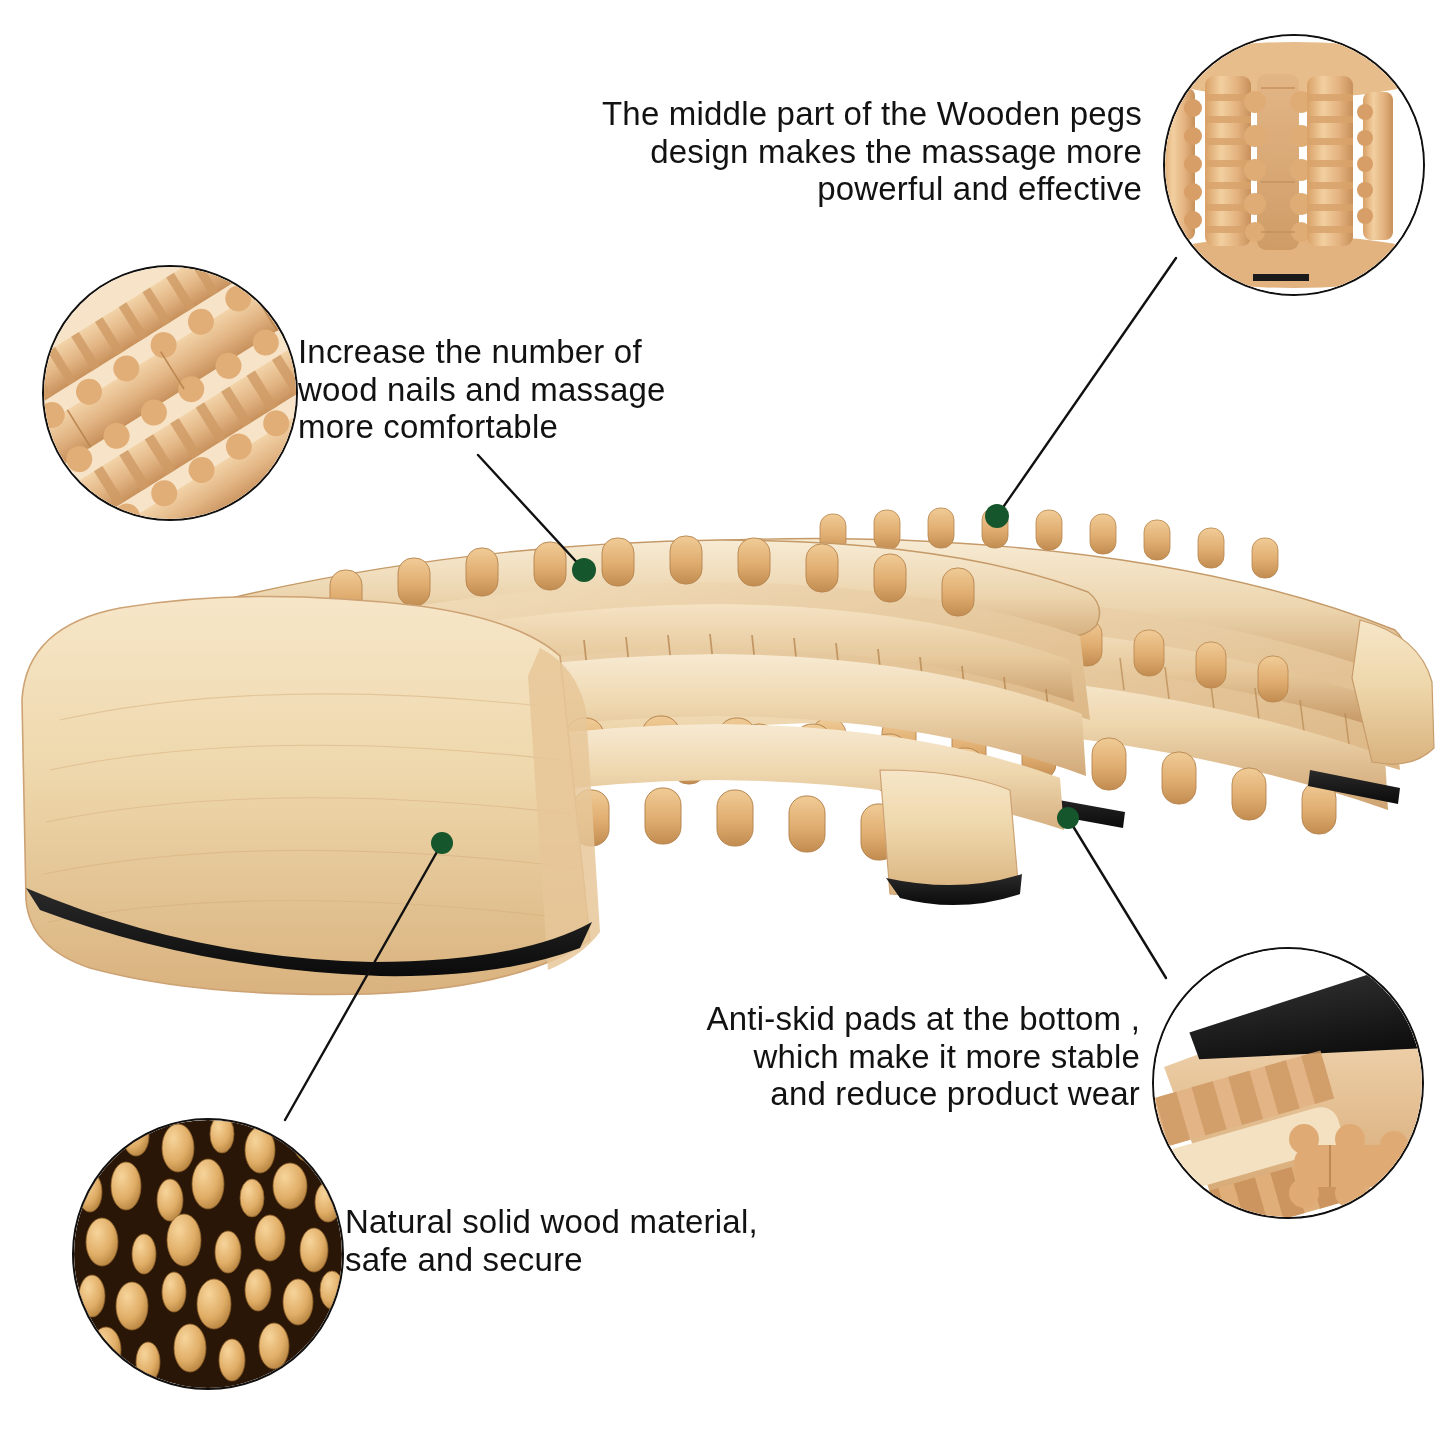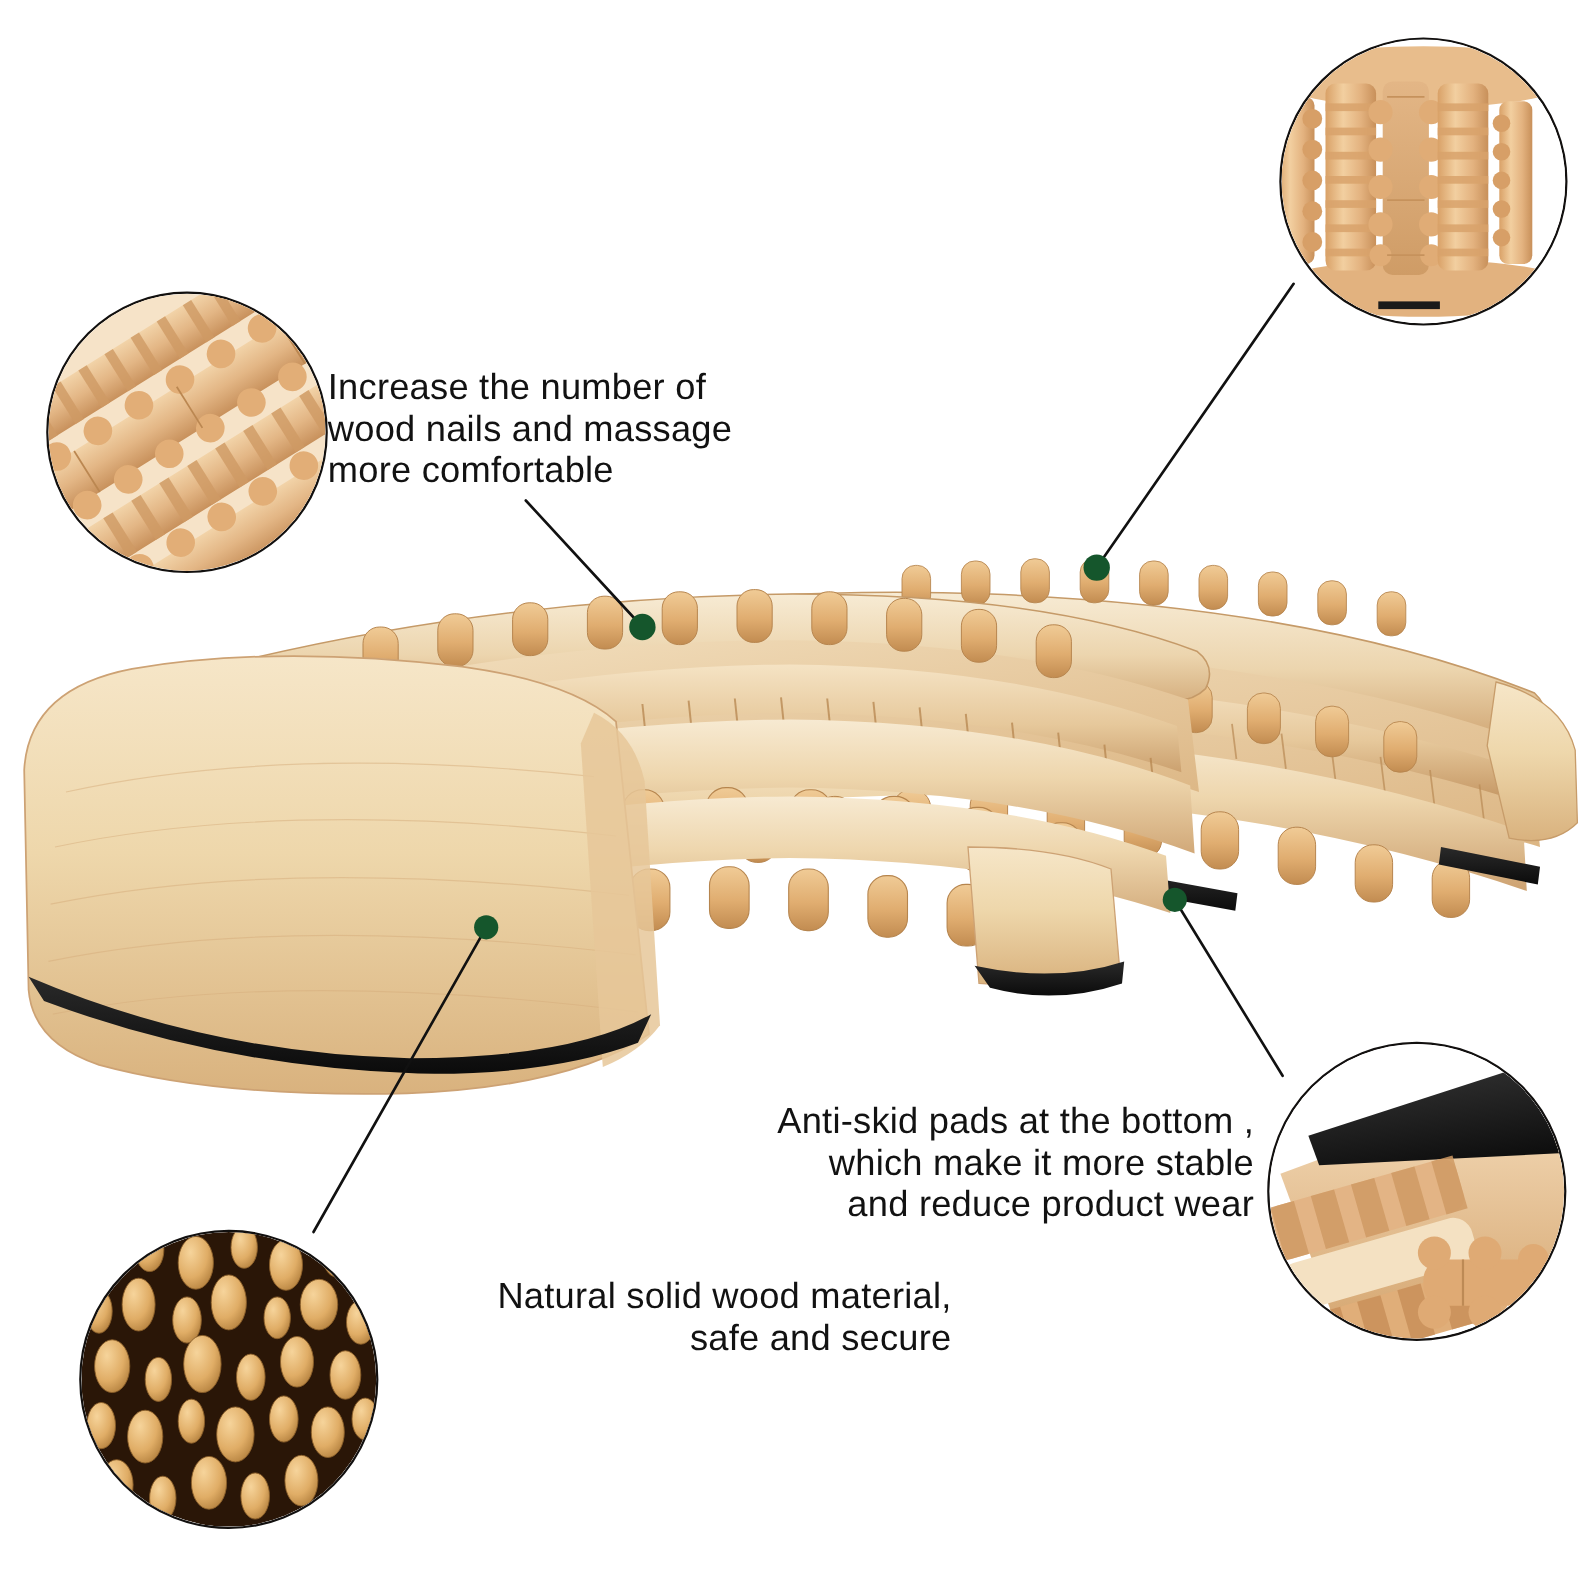--- a/index.html
+++ b/index.html
@@ -10,21 +10,21 @@
 
   
   .callout{position:absolute;color:#121212;font-size:33px;line-height:1.14;
            letter-spacing:.2px;font-weight:400;white-space:pre-line;}
   .callout.right-al{text-align:right;}
   .callout.left-al{text-align:left;}
 
   #c-top    {left:470px;  top:95px;  width:672px; text-align:right;}
   #c-left   {left:298px;  top:333px; width:400px; text-align:left;}
   #c-skid   {left:600px;  top:1000px;width:540px; text-align:right;}
-  #c-wood   {left:345px;  top:1159px;width:520px; text-align:right;}
+  #c-wood   {left:345px;  top:1203px;width:520px; text-align:left;}
 
   
   .inset{position:absolute;border-radius:50%;overflow:hidden;
          border:2.5px solid #12100f;background:#fff;
          box-shadow:0 0 0 5px #fff;}
   .inset .inner{position:absolute;inset:0;border-radius:50%;overflow:hidden;}
 
   #ins-pegs  {left:1163px; top:34px;   width:258px; height:258px;}
   #ins-nails {left:42px;   top:265px;  width:252px; height:252px;}
   #ins-skid  {left:1152px; top:947px;  width:268px; height:268px;}
@@ -546,20 +546,23 @@
           <ellipse cx="74" cy="242" rx="12" ry="20"></ellipse>
           <ellipse cx="116" cy="228" rx="16" ry="24"></ellipse>
           <ellipse cx="158" cy="240" rx="13" ry="21"></ellipse>
           <ellipse cx="200" cy="226" rx="15" ry="23"></ellipse>
           <ellipse cx="242" cy="240" rx="13" ry="20"></ellipse>
         </g>
       </svg>
     </div>
   </div>
 
+  <div class="callout right-al" id="c-top">The middle part of the Wooden pegs
+design makes the massage more
+powerful and effective</div>
 
   <div class="callout right-al" id="c-skid">Anti-skid pads at the bottom ,
 which make it more stable
 and reduce product wear</div>
 
   <div class="callout left-al" id="c-left">Increase the number of
 wood nails and massage
 more comfortable</div>
 
   <div class="callout left-al" id="c-wood">Natural solid wood material,

